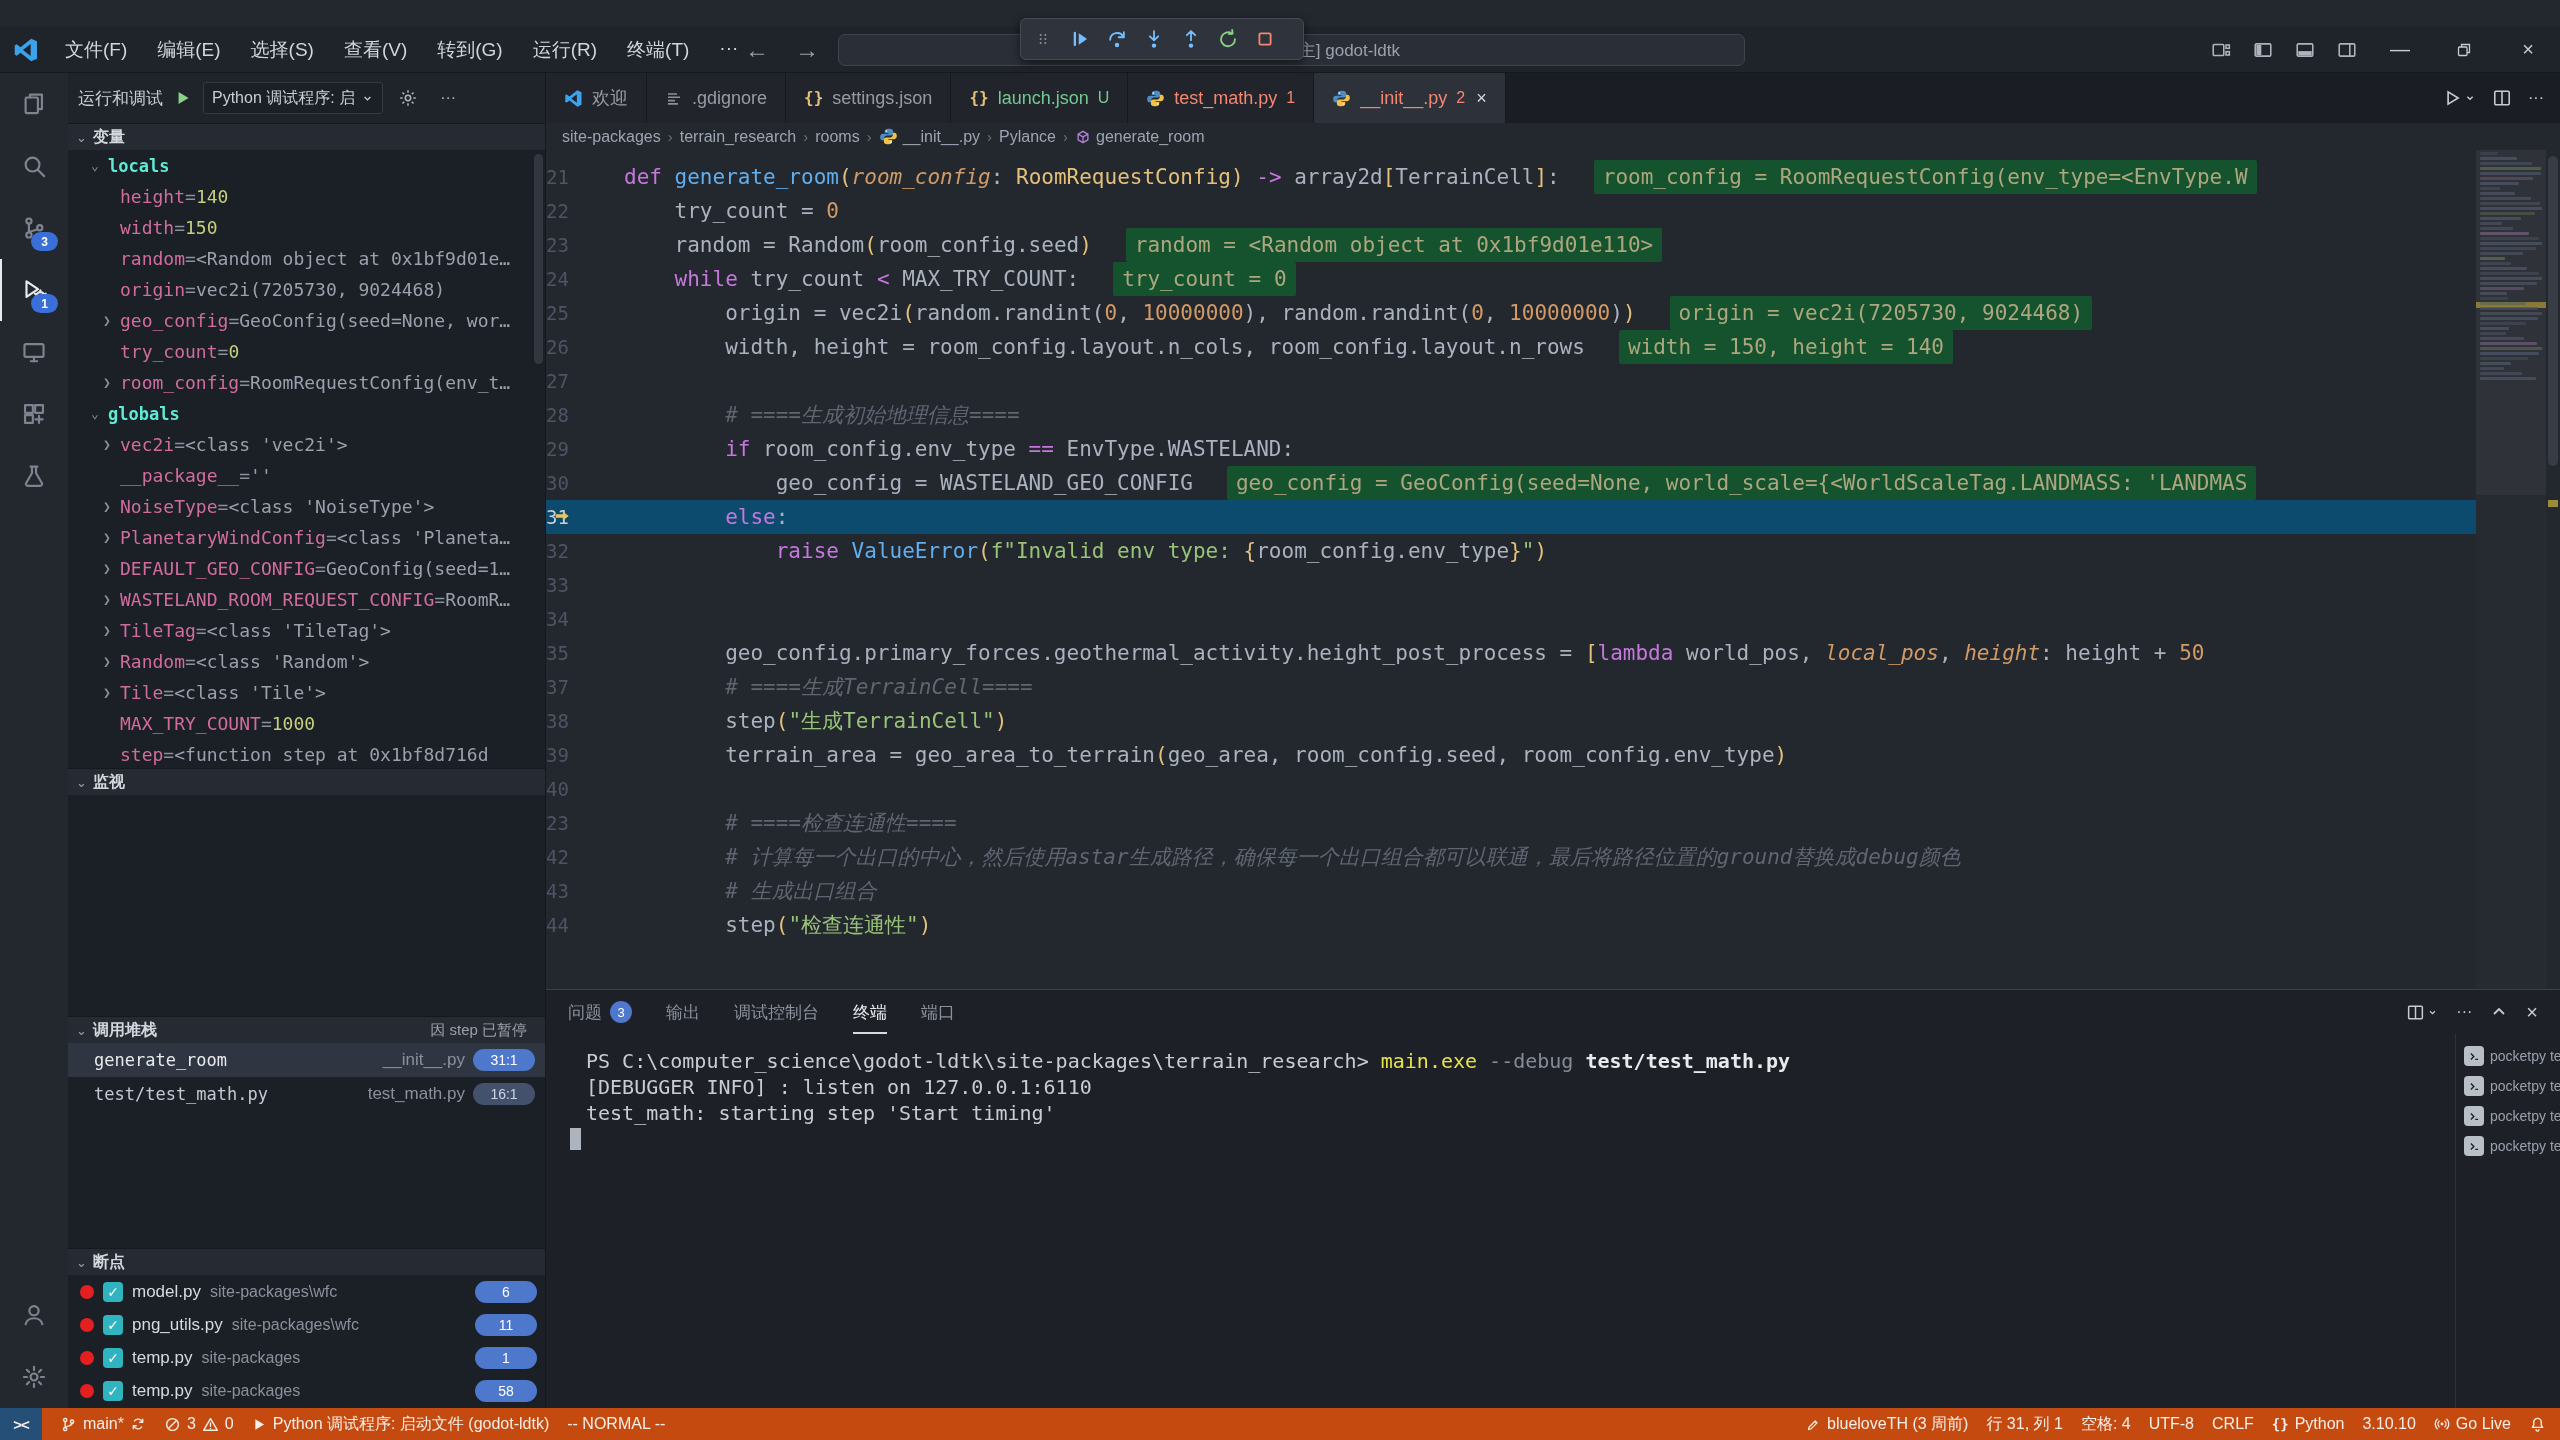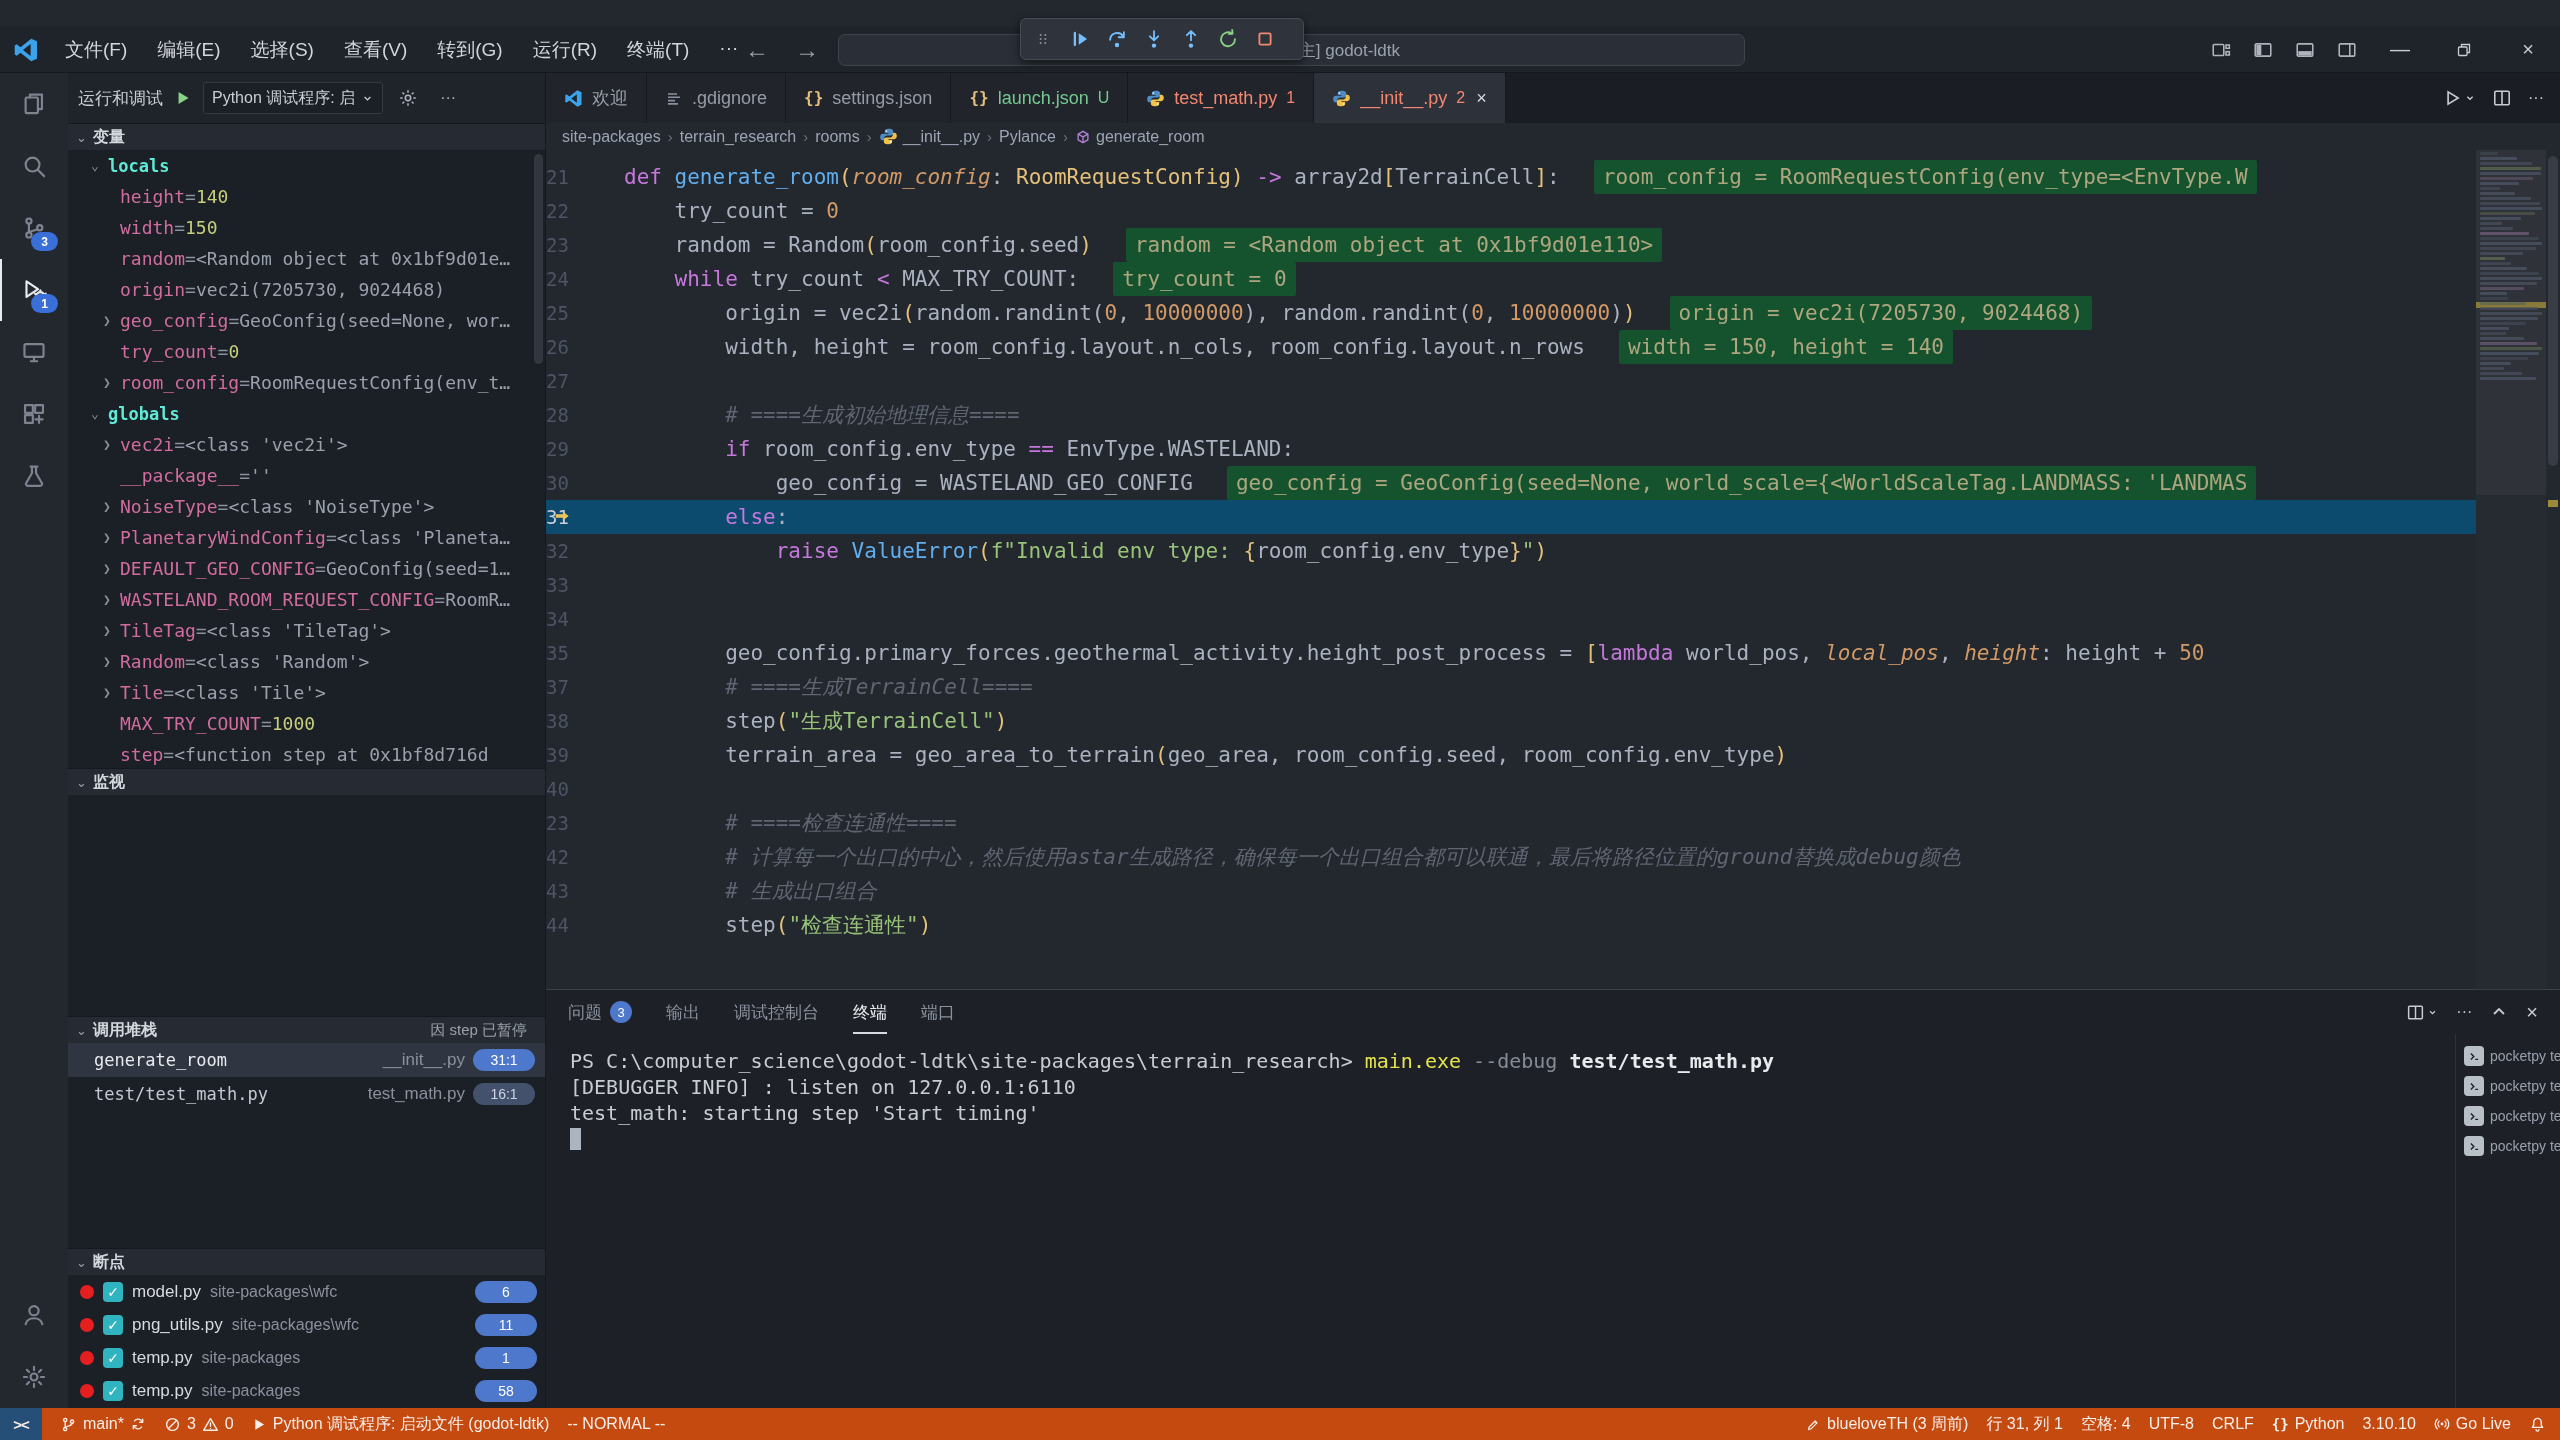--- a/index.html
+++ b/index.html
@@ -109,21 +109,21 @@
   
   .panel{height:418px;flex:0 0 418px;background:#1d2127;border-top:1px solid #3a4049;display:flex;flex-direction:column;}
   .panel-head{height:44px;flex:0 0 44px;display:flex;align-items:center;padding:0 22px;gap:34px;}
   .ptab{color:#8a919d;font-size:17px;display:flex;align-items:center;gap:8px;height:100%;box-sizing:border-box;}
   .ptab.active{color:#e8eaee;border-bottom:2px solid #d7dae0;padding-top:2px;}
   .ptab .pbadge{min-width:22px;height:22px;border-radius:11px;background:#4d78cc;color:#fff;font-size:13px;
     display:flex;align-items:center;justify-content:center;}
   .panel-actions{margin-left:auto;display:flex;align-items:center;gap:18px;color:#c8ccd2;}
   .panel-body{flex:1;display:flex;min-height:0;}
   .terminal{flex:1;padding:14px 0 0 24px;font-size:20px;line-height:26px;color:#c8ccd4;overflow:hidden;}
-  .tl{white-space:pre;}
+  .tl{white-space:pre;margin-left:16px;}
   .tg-y{color:#e5e34b;} .tg-dim{color:#858c98;} .tg-w{color:#e8eaee;font-weight:bold;}
   .t-cursor{width:11px;height:22px;background:#aeb4bd;margin-top:2px;}
   .term-list{width:104px;flex:0 0 104px;border-left:1px solid #2c313a;padding-top:10px;display:flex;flex-direction:column;gap:6px;}
   .term-item{display:flex;align-items:center;gap:6px;padding:2px 4px 2px 8px;color:#9aa1ad;font-size:14px;white-space:nowrap;overflow:hidden;}
   .term-glyph{width:20px;height:20px;border-radius:4px;background:#b9bfc7;color:#20242b;display:flex;align-items:center;justify-content:center;flex:0 0 20px;}
 
   
   .statusbar{height:32px;flex:0 0 32px;background:#C54A10;display:flex;align-items:center;color:#f6eee8;font-size:16px;}
   .st-left{display:flex;align-items:center;gap:18px;height:100%;}
   .st-right{margin-left:auto;display:flex;align-items:center;gap:18px;padding-right:14px;height:100%;}

